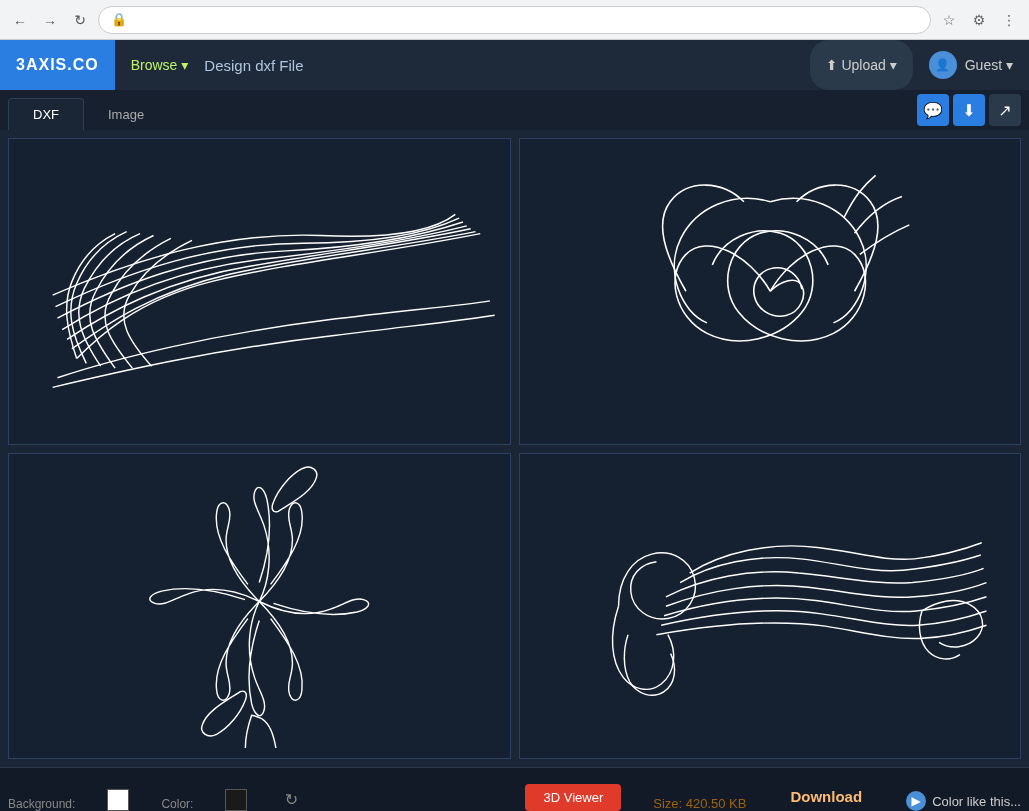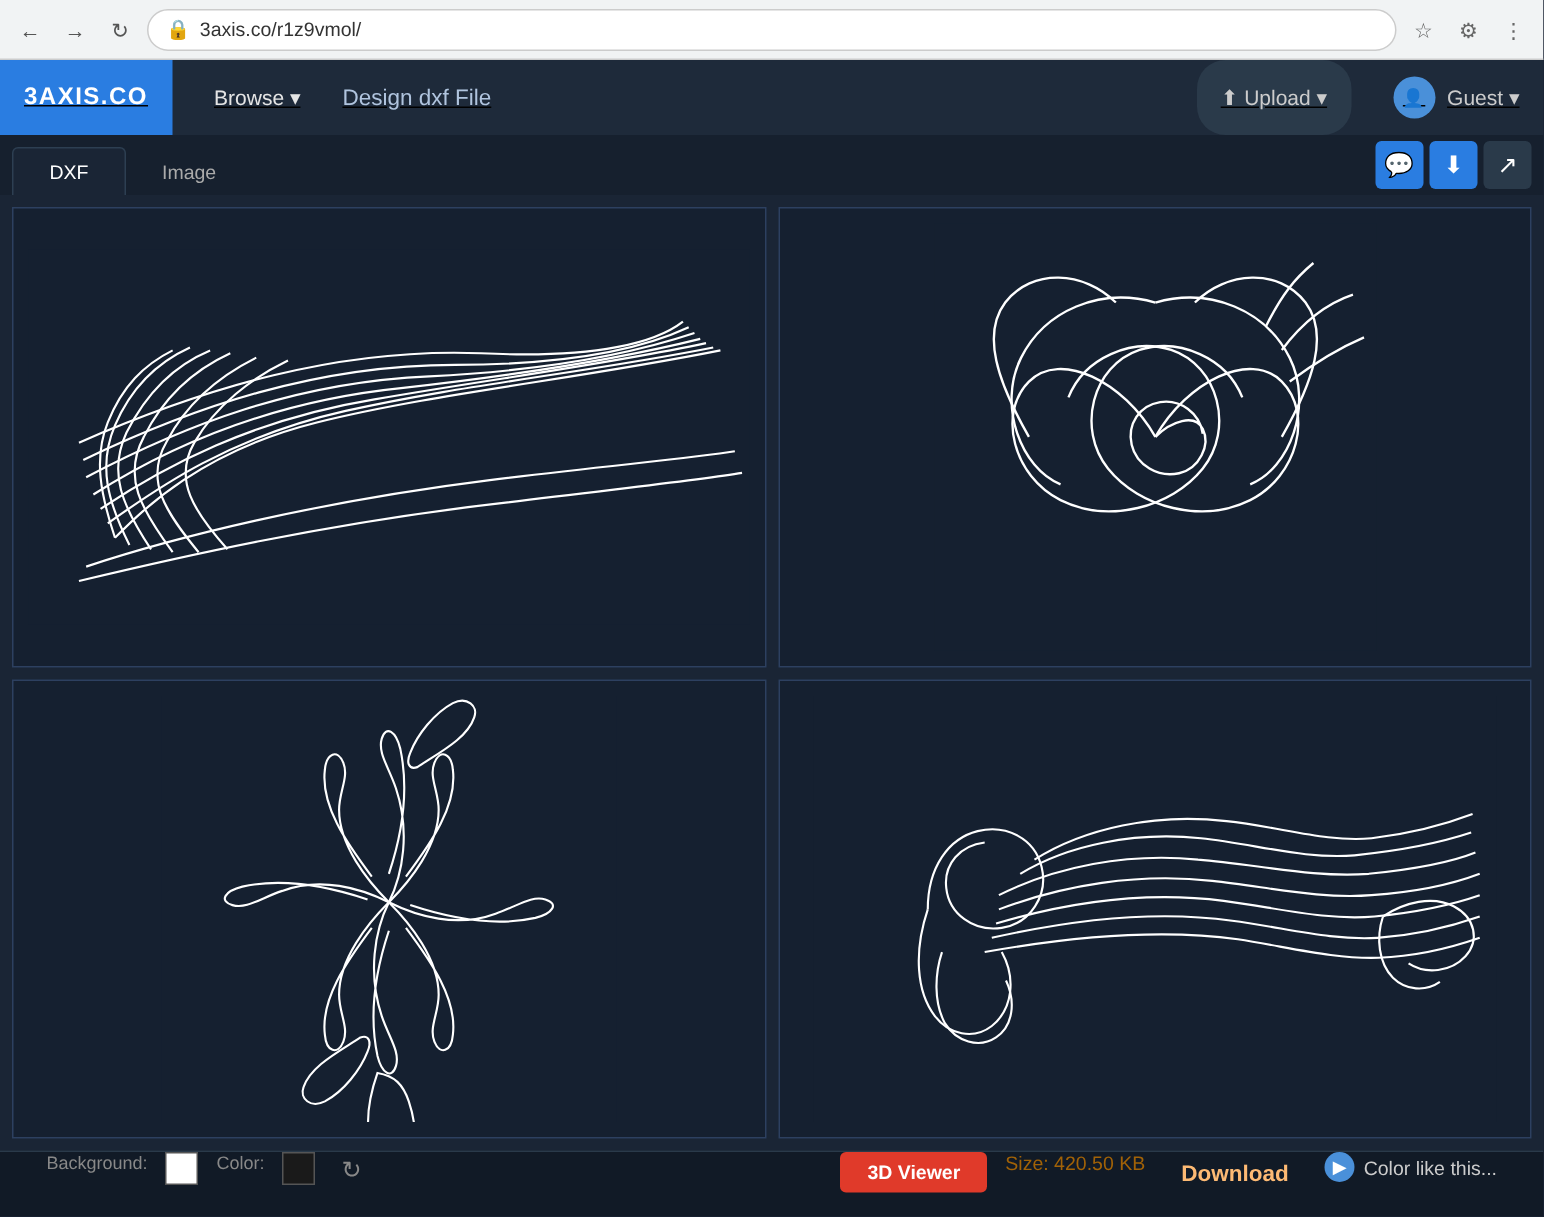--- a/index.html
+++ b/index.html
@@ -49,40 +49,39 @@
       font-size: 14px;
     }
 
     
     .top-nav {
       background: #1e2a3a;
       height: 50px;
       display: flex;
       align-items: center;
       padding: 0 0 0 0;
-      gap: 12px;
-      text-decoration: underline;
+      gap: 0;
     }
     .logo {
       background: #2a7de1;
       padding: 0 16px;
       height: 100%;
       display: flex;
       align-items: center;
       font-weight: bold;
       font-size: 16px;
       color: white;
       letter-spacing: 1px;
     }
     .browse-btn {
       padding: 0 16px;
       height: 100%;
       display: flex;
       align-items: center;
-      color: #e5e5e5;
+      color: #bef264;
       font-size: 14px;
       cursor: pointer;
       gap: 4px;
     }
     .page-title {
       flex: 1;
       text-align: left;
       color: #b0c4de;
       font-size: 15px;
     }
@@ -182,23 +181,23 @@
     .design-frame svg {
       width: 100%;
       height: 100%;
     }
 
     
     .bottom-bar {
       background: #111a26;
       height: 44px;
       display: flex;
-      align-items: flex-start;
-      padding: 0 31px;
-      gap: 12px;
+      align-items: flex-end;
+      padding: 0 8px;
+      gap: 32px;
       border-top: 1px solid #2a3a4a;
     }
     .bg-label { color: #888; font-size: 12px; }
     .color-swatch {
       width: 22px; height: 22px;
       border: 1px solid #555;
       cursor: pointer;
     }
     .refresh-btn {
       width: 24px; height: 24px;
@@ -208,21 +207,21 @@
       cursor: pointer;
       font-size: 16px;
     }
     .viewer-3d-btn {
       background: #e03a2a;
       color: white;
       border: none;
       padding: 6px 18px;
       border-radius: 4px;
       font-size: 13px;
-      font-weight: bold;
+      font-weight: normal;
       cursor: pointer;
       margin-left: auto;
     }
     .size-text { color: #a16207; font-size: 13px; }
     .download-btn {
       background: transparent;
       color: #fdba74;
       border: none;
       font-size: 15px;
       font-weight: bold;
@@ -250,21 +249,20 @@
   </style>
 </head>
 <body>
 
 <div class="browser-chrome">
   <button class="browser-nav-btn">←</button>
   <button class="browser-nav-btn">→</button>
   <button class="browser-nav-btn">↻</button>
   <div class="browser-address-bar">
     <span style="color:#555;font-size:13px;">🔒</span>
-    <span class="browser-address-text">3axis.co/r1z9vmol/</span>
   </div>
   <button class="browser-action-btn">☆</button>
   <button class="browser-action-btn">⚙</button>
   <button class="browser-action-btn">⋮</button>
 </div>
 
 <div class="top-nav">
   <div class="logo">3AXIS.CO</div>
   <div class="browse-btn">Browse ▾</div>
   <div class="page-title">Design dxf File</div>

